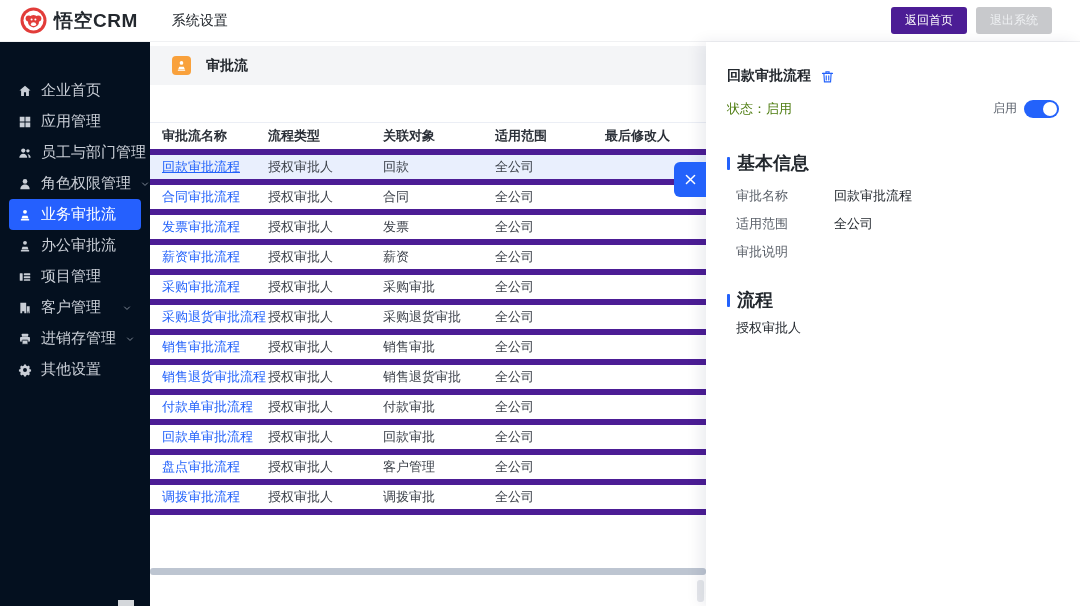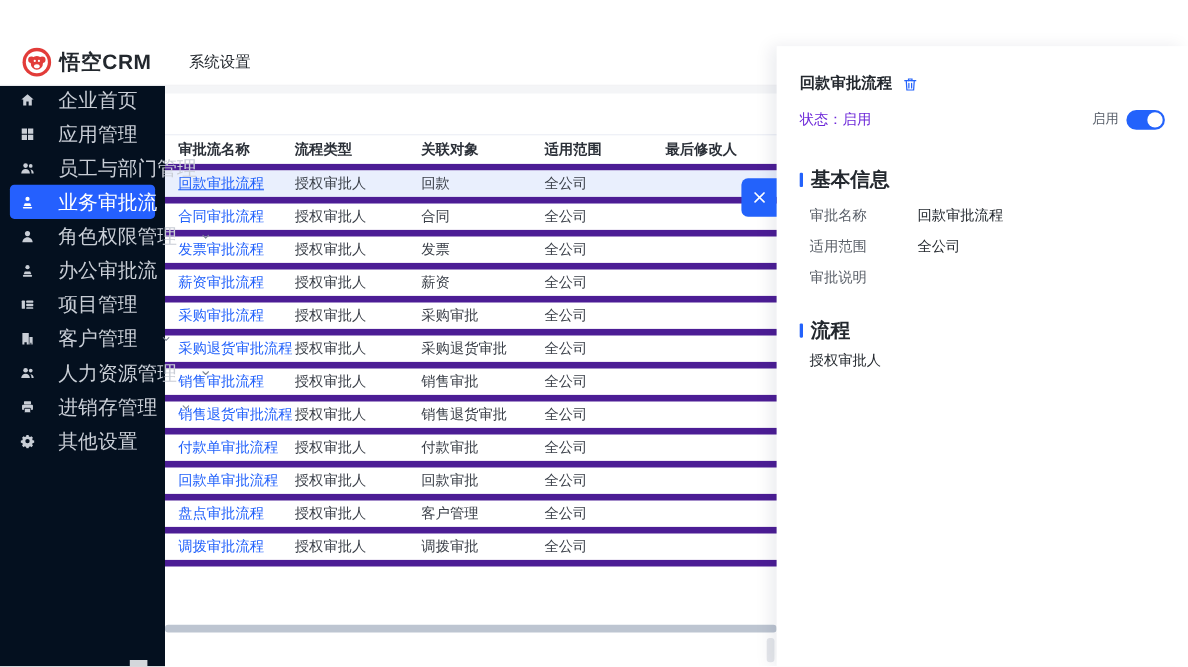--- a/index.html
+++ b/index.html
@@ -2,34 +2,34 @@
 <html><head>
 <meta charset="utf-8">
 <style>
   * { margin:0; padding:0; box-sizing:border-box; }
   html,body { width:1080px; height:606px; overflow:hidden; }
   body { font-family:"Liberation Sans","DejaVu Sans",sans-serif; background:#fff; color:#23282e; }
   .app { position:relative; width:1080px; height:606px; overflow:hidden; background:#fff; }
 
   
   .topbar { position:absolute; top:0; left:0; width:1080px; height:42px; background:#fff;
-            border-bottom:1px solid #f0f1f3; display:flex; align-items:center; padding:0 45px 0 20px; z-index:5;margin-top:36px; }
+            border-bottom:1px solid #f0f1f3; display:flex; align-items:center; padding:0 28px 0 20px; z-index:5; }
   .logo { display:flex; align-items:center; gap:7px; }
   .logo-text { font-size:19px; font-weight:bold; color:#23282e; letter-spacing:.5px; }
   .topbar-title { font-size:14px; color:#23282e; margin-left:34px; }
   .topbar-actions { margin-left:auto; display:flex; gap:9px; }
   .btn { height:27px; padding:0 14px; border:none; border-radius:3px; font-size:12px; cursor:pointer;
          font-family:inherit; display:flex; align-items:center; }
   .btn-primary { background:#4c1d95; color:#fff; }
   .btn-gray { background:#c8c9cc; color:#eef0f2; }
 
   
   .sidebar { position:absolute; top:42px; left:0; width:150px; height:564px; background:#04101f; padding-top:33px; z-index:2; }
   .nav-item { height:31px; display:flex; align-items:center; margin:0 9px; padding:0 9px; border-radius:4px;
-              color:#c9ced6; font-size:18px; gap:21px; cursor:pointer;text-align:center; }
+              color:#c9ced6; font-size:15px; gap:9px; cursor:pointer;text-align:center; }
   .nav-item.active { background:#2560fe; color:#fff; }
   .nav-icon { width:14px; height:14px; display:flex; align-items:center; justify-content:center; flex:none; }
   .nav-icon svg { width:14px; height:14px; }
   .nav-label { white-space:nowrap; }
   .chev { margin-left:auto; width:10px; height:10px; color:#7d8694; display:flex; }
   .chev svg { width:10px; height:10px; }
   .sidebar-bottom-el { position:absolute; left:118px; top:600px; width:16px; height:6px; background:#d4d7db; z-index:3; }
 
   
   .content { position:absolute; left:150px; top:42px; width:930px; height:564px; background:#fff; }
@@ -59,21 +59,21 @@
   .close-btn svg { width:15px; height:15px; }
 
   
   .detail-panel { position:absolute; left:706px; top:42px; width:374px; height:564px; background:#fff;
                   box-shadow:-6px 0 14px rgba(15,27,62,.08); z-index:5; padding:25px 21px 0 21px; }
   .dp-title-row { display:flex; align-items:center; gap:9px; }
   .dp-title { font-size:14px; font-weight:600; color:#23282e; }
   .dp-trash { width:15px; height:15px; cursor:pointer; display:flex; }
   .dp-trash svg { width:15px; height:15px; }
   .dp-status-row { margin-top:14px; display:flex; align-items:center; height:19px; }
-  .dp-status { font-size:13px; color:#6d28d9; }
+  .dp-status { font-size:13px; color:#4d7c0f; }
   .dp-toggle-group { margin-left:auto; display:flex; align-items:center; gap:7px; }
   .dp-toggle-label { font-size:12px; color:#565d68; }
   .toggle { width:35px; height:18px; background:#2362fb; border-radius:9px; position:relative; cursor:pointer; flex:none; }
   .toggle-knob { position:absolute; top:2px; right:2px; width:14px; height:14px; background:#fff; border-radius:50%; }
   .section-title { display:flex; align-items:center; gap:7px; font-size:18px; font-weight:bold; color:#23282e; }
   .section-title::before { content:""; width:3px; height:13px; background:#2362fb; border-radius:1px; }
   .sec-basic { margin-top:33px; }
   .dp-field { display:flex; margin:14px 0 0 9px; font-size:13px; line-height:14px; }
   .dp-field-label { width:98px; color:#5a6069; flex:none; }
   .dp-field-value { color:#23282e; }
@@ -130,44 +130,44 @@
           <span class="nav-icon">
             <svg viewBox="0 0 24 24" fill="currentColor">
               <circle cx="9" cy="7.8" r="3.6"></circle>
               <path d="M2.2 20c0-3.8 3-6.8 6.8-6.8s6.8 3 6.8 6.8z"></path>
               <circle cx="17" cy="8.3" r="2.9"></circle>
               <path d="M16.3 13.6c3 .4 5.4 3 5.4 6.4h-3.4c0-2.5-.7-4.8-2-6.4z"></path>
             </svg>
           </span>
           <span class="nav-label">员工与部门管理</span>
         </div>
-        <div class="nav-item active">
-          <span class="nav-icon">
-            <svg viewBox="0 0 24 24" fill="currentColor">
-              <circle cx="12" cy="6.6" r="3.3"></circle>
-              <path d="M7.7 13.4h8.6l1.7 4.4H6z"></path>
-              <rect x="4.8" y="19" width="14.4" height="2.4" rx="1"></rect>
-            </svg>
-          </span>
-          <span class="nav-label">业务审批流</span>
-        </div>
         <div class="nav-item">
           <span class="nav-icon">
             <svg viewBox="0 0 24 24" fill="currentColor">
               <circle cx="12" cy="7.5" r="4"></circle>
               <path d="M4 21c0-4.4 3.6-8 8-8s8 3.6 8 8z"></path>
             </svg>
           </span>
           <span class="nav-label">角色权限管理</span>
           <span class="chev">
             <svg viewBox="0 0 24 24" fill="none" stroke="currentColor" stroke-width="2.4" stroke-linecap="round" stroke-linejoin="round">
               <path d="M6 9.5l6 6 6-6"></path>
             </svg>
           </span>
         </div>
+        <div class="nav-item active">
+          <span class="nav-icon">
+            <svg viewBox="0 0 24 24" fill="currentColor">
+              <circle cx="12" cy="6.6" r="3.3"></circle>
+              <path d="M7.7 13.4h8.6l1.7 4.4H6z"></path>
+              <rect x="4.8" y="19" width="14.4" height="2.4" rx="1"></rect>
+            </svg>
+          </span>
+          <span class="nav-label">业务审批流</span>
+        </div>
         <div class="nav-item">
           <span class="nav-icon">
             <svg viewBox="0 0 24 24" fill="currentColor">
               <circle cx="12" cy="6.6" r="3.3"></circle>
               <path d="M7.7 13.4h8.6l1.7 4.4H6z"></path>
               <rect x="4.8" y="19" width="14.4" height="2.4" rx="1"></rect>
             </svg>
           </span>
           <span class="nav-label">办公审批流</span>
         </div>
@@ -183,36 +183,20 @@
           <span class="nav-label">项目管理</span>
         </div>
         <div class="nav-item">
           <span class="nav-icon">
             <svg viewBox="0 0 24 24" fill="currentColor">
               <path d="M4 21V3h10v18h-3.2v-3.6H7.2V21zM6.5 6h2v2h-2zm3.5 0h2v2h-2zM6.5 10h2v2h-2zm3.5 0h2v2h-2z"></path>
               <path d="M15 21V9h5v12h-2v-3h-1.5v3zM16.5 11.5h2v2h-2z"></path>
             </svg>
           </span>
           <span class="nav-label">客户管理</span>
-          <span class="chev">
-            <svg viewBox="0 0 24 24" fill="none" stroke="currentColor" stroke-width="2.4" stroke-linecap="round" stroke-linejoin="round">
-              <path d="M6 9.5l6 6 6-6"></path>
-            </svg>
-          </span>
-        </div>
-        <div class="nav-item">
-          <span class="nav-icon">
-            <svg viewBox="0 0 24 24" fill="currentColor">
-              <circle cx="9" cy="7.8" r="3.6"></circle>
-              <path d="M2.2 20c0-3.8 3-6.8 6.8-6.8s6.8 3 6.8 6.8z"></path>
-              <circle cx="17" cy="8.3" r="2.9"></circle>
-              <path d="M16.3 13.6c3 .4 5.4 3 5.4 6.4h-3.4c0-2.5-.7-4.8-2-6.4z"></path>
-            </svg>
-          </span>
-          <span class="nav-label">人力资源管理</span>
           <span class="chev">
             <svg viewBox="0 0 24 24" fill="none" stroke="currentColor" stroke-width="2.4" stroke-linecap="round" stroke-linejoin="round">
               <path d="M6 9.5l6 6 6-6"></path>
             </svg>
           </span>
         </div>
         <div class="nav-item">
           <span class="nav-icon">
             <svg viewBox="0 0 24 24" fill="currentColor">
               <rect x="6.5" y="3" width="11" height="5" rx="1"></rect>

